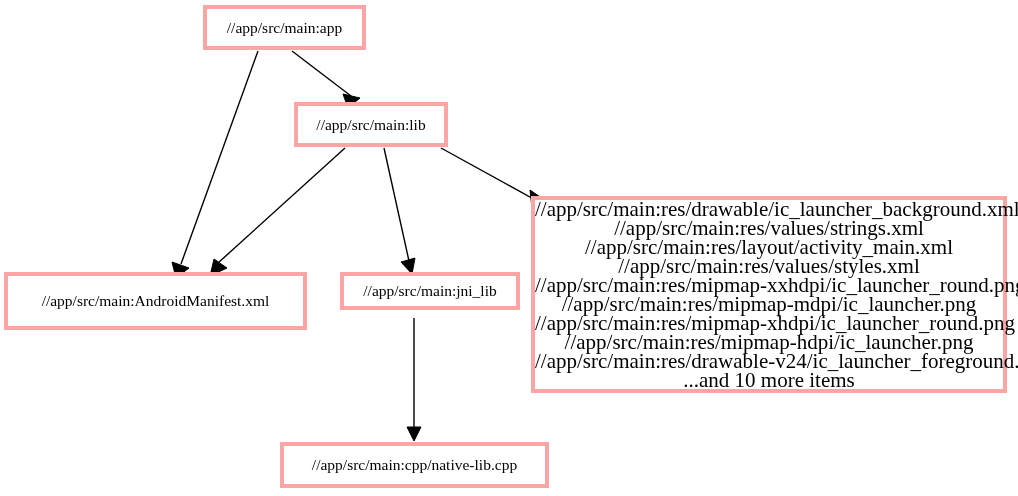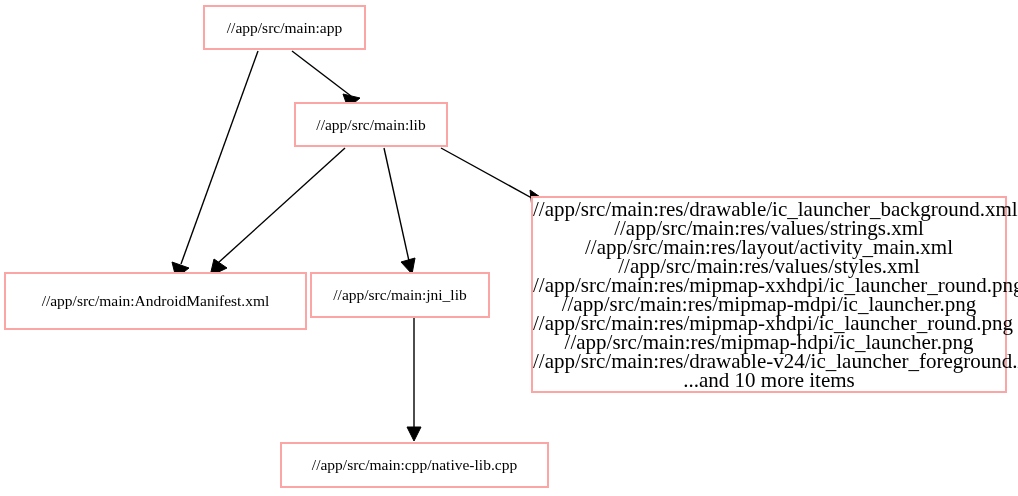--- a/index.html
+++ b/index.html
@@ -22,21 +22,21 @@
     position: absolute;
     left: 0;
     top: 0;
     width: 1018px;
     height: 496px;
     pointer-events: none;
   }
   .graph-node {
     position: absolute;
     box-sizing: border-box;
-    border: 2px solid #fca5a5;
+    border: 4px solid #fca5a5;
     background: #ffffff;
     display: flex;
     align-items: center;
     justify-content: center;
     text-align: center;
     font-size: 15.5px;
     line-height: 1.0;
     white-space: pre;
     z-index: 2;
   }
@@ -91,21 +91,21 @@
   </div>
 
   <div class="graph-node" style="left:294px; top:102px; width:154px; height:45px;">
     <span class="node-label">//app/src/main:lib</span>
   </div>
 
   <div class="graph-node" style="left:4px; top:272px; width:303px; height:58px;">
     <span class="node-label">//app/src/main:AndroidManifest.xml</span>
   </div>
 
-  <div class="graph-node" style="left:310px; top:272px; width:180px; height:46px;">
+  <div class="graph-node" style="left:340px; top:272px; width:180px; height:38px;">
     <span class="node-label">//app/src/main:jni_lib</span>
   </div>
 
   <div class="graph-node node-multiline" style="left:531px; top:196px; width:476px; height:197px;">
     <span class="node-label">//app/src/main:res/drawable/ic_launcher_background.xml
 //app/src/main:res/values/strings.xml
 //app/src/main:res/layout/activity_main.xml
 //app/src/main:res/values/styles.xml
 //app/src/main:res/mipmap-xxhdpi/ic_launcher_round.png
 //app/src/main:res/mipmap-mdpi/ic_launcher.png

